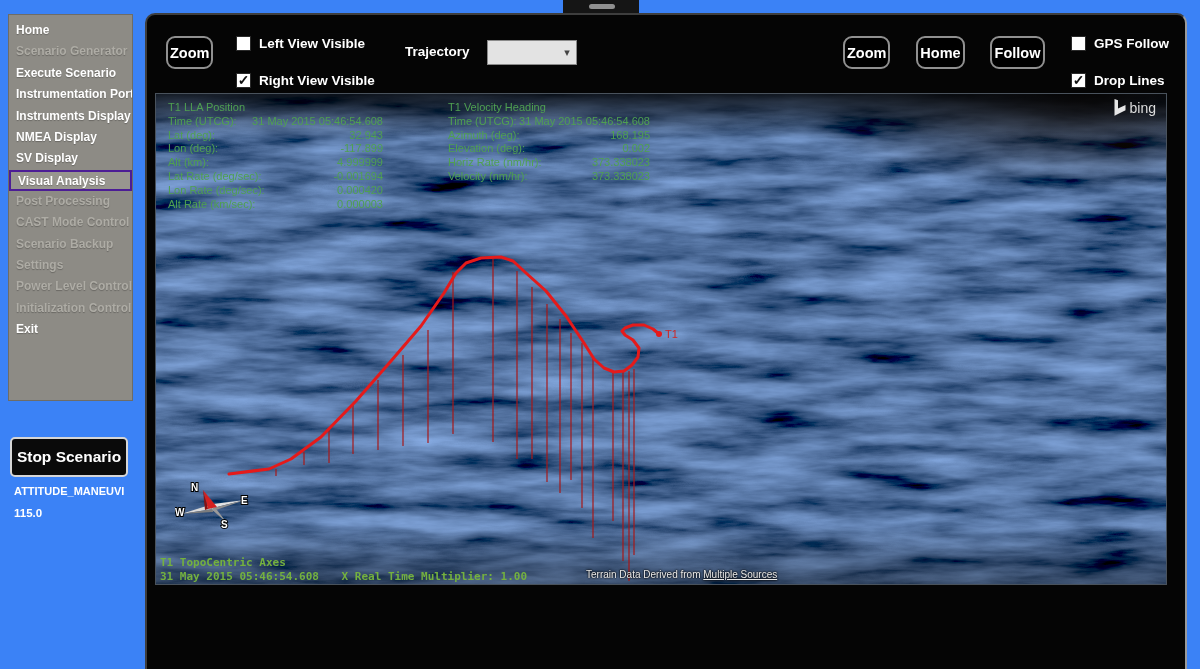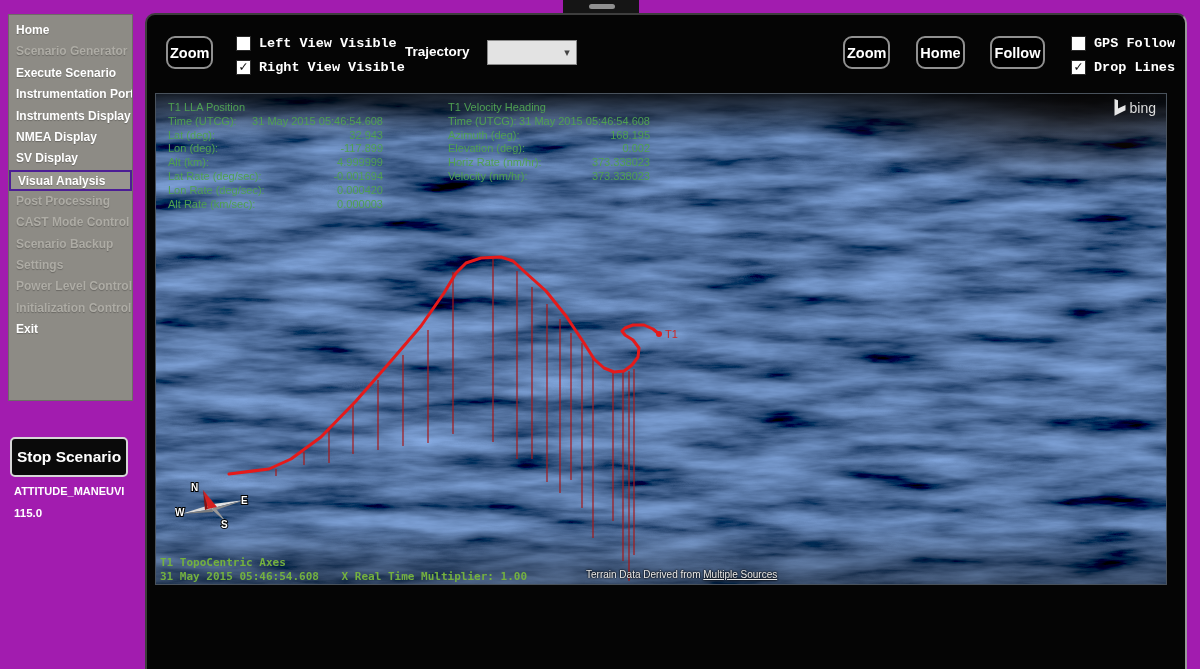--- a/index.html
+++ b/index.html
@@ -1,16 +1,16 @@
 <!DOCTYPE html>
 <html><head>
 <meta charset="utf-8">
 <style>
   html,body{margin:0;padding:0;background:#000;}
-  #stage{position:relative;width:1200px;height:669px;background:#a21caf;overflow:hidden;
+  #stage{position:relative;width:1200px;height:669px;background:#3b82f6;overflow:hidden;
          font-family:"Liberation Sans",sans-serif;}
 
   
   .drag-strip{position:absolute;left:563px;top:0;width:76px;height:13px;background:#151515;}
   .drag-pill{position:absolute;left:26px;top:4px;width:26px;height:5px;background:#8f8f8f;border-radius:3px;}
 
   
   .sidebar{position:absolute;left:8px;top:14px;width:125px;height:387px;background:#8d8b85;
            border:1px solid #6e6c66;box-sizing:border-box;padding-top:5px;}
   .menu-item{height:21.4px;line-height:21.4px;padding-left:7px;font-size:12px;font-weight:bold;
@@ -27,21 +27,21 @@
   .scen-line2{position:absolute;left:14px;top:507px;color:#fff;font-size:11.5px;font-weight:bold;}
 
   
   .panel{position:absolute;left:145px;top:13px;width:1042px;height:660px;background:#050505;
          border:2px solid #3e3e3e;border-right-color:#9a9a9a;border-radius:10px 10px 0 0;box-sizing:border-box;}
 
   
   .tbtn{position:absolute;height:33px;border:2px solid #909090;border-radius:9px;background:#000;
         color:#fff;font-weight:bold;font-size:14.5px;display:flex;align-items:center;justify-content:center;
         padding:0 2px;box-sizing:border-box;cursor:pointer;}
-  .cbgroup{position:absolute;display:flex;flex-direction:column;gap:2px;font-family:Liberation Mono, monospace;}
+  .cbgroup{position:absolute;display:flex;flex-direction:column;gap:15px;}
   .cbrow{display:flex;align-items:center;height:22px;cursor:pointer;}
   .cbbox{width:15px;height:15px;background:#fff;border:1px solid #2a2a2a;box-sizing:border-box;
          display:flex;align-items:center;justify-content:center;font-size:14px;font-weight:bold;color:#111;line-height:13px;}
   .cblab{margin-left:8px;color:#fff;font-size:13.5px;font-weight:bold;white-space:nowrap;}
   .traj-label{position:absolute;left:405px;top:44px;color:#fff;font-size:13.5px;font-weight:bold;}
   .traj-select{position:absolute;left:487px;top:40px;width:90px;height:25px;background:#e3e3e3;
          border:1px solid #8a8a8a;box-sizing:border-box;display:flex;align-items:center;cursor:pointer;}
   .traj-select .val{flex:1;font-size:12px;color:#222;padding-left:6px;}
   .traj-select .chev{width:18px;text-align:center;color:#444;font-size:11px;}
 

